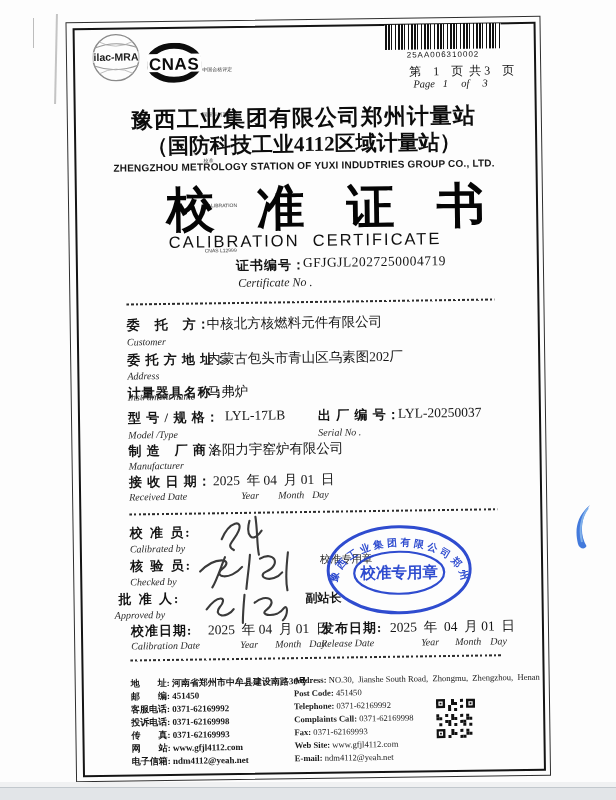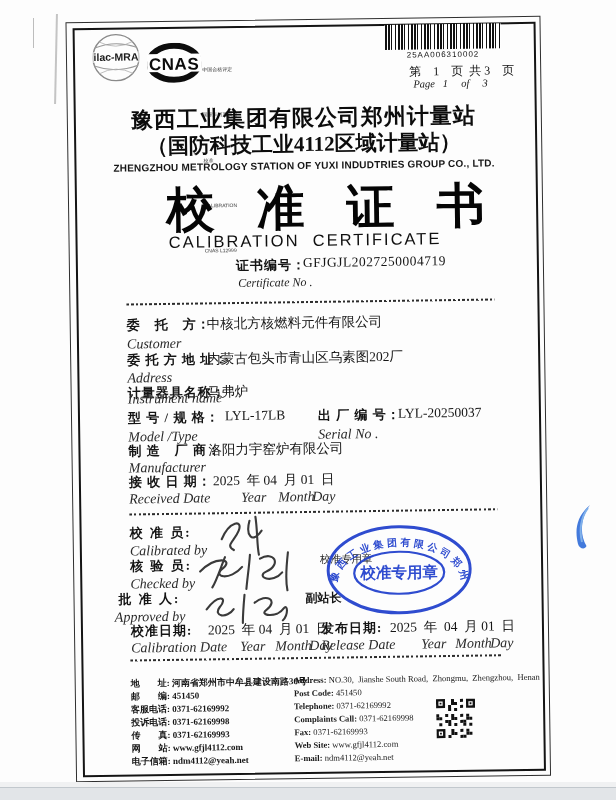--- a/index.html
+++ b/index.html
@@ -20,21 +20,21 @@
   .center{left:79px;width:457px;text-align:center;}
   .title-cn{top:103px;font-size:22px;font-weight:800;letter-spacing:1px;color:#0c0c0c;}
   .subtitle-cn{top:130px;font-size:21px;font-weight:800;color:#0c0c0c;}
   .title-en{top:160px;font-size:10px;font-weight:700;letter-spacing:.2px;color:#161616;}
   .cert-cn{top:176px;font-size:48px;font-weight:900;letter-spacing:42px;padding-left:42px;color:#050505;}
   .cert-en{top:231px;font-size:16.5px;letter-spacing:2px;color:#101010;font-family:"Liberation Sans",sans-serif;}
   .dashline{position:absolute;height:2px;
         background-image:repeating-linear-gradient(90deg,#2b2b2b 0 2.5px,transparent 2.5px 4.6px);}
   .lbl{font-size:13px;font-weight:700;letter-spacing:1px;color:#141414;}
   .val{font-size:13.5px;color:#161616;}
-  .sub{font-size:14px;font-style:italic;color:#2a2a2a;}
+  .sub{font-size:10px;font-style:italic;color:#2a2a2a;}
   .ftcn{font-size:9px;font-weight:700;color:#141414;}
   .ften{font-size:8.6px;color:#1a1a1a;}
   .barcode{position:absolute;left:390px;top:26px;width:116px;height:25px;
         background:repeating-linear-gradient(90deg,#111 0 2px,#fff 2px 3px,#111 3px 5px,#fff 5px 6px,#111 6px 7px,#fff 7px 10px,#111 10px 11px,#fff 11px 13px);}
   .band-low{position:absolute;left:0;top:782px;width:616px;height:5px;background:#f0f1f2;}
   .band{position:absolute;left:0;top:787px;width:616px;height:13px;background:#e2e5e8;border-top:1px solid #c2c8cd;}
   .edge-line{position:absolute;left:55px;top:14px;width:1.5px;height:90px;background:#c4c4c4;transform:rotate(1.2deg);}
   .edge-line2{position:absolute;left:33px;top:18px;width:1px;height:30px;background:#bdbdbd;}
   .acc-block div{font-size:5px;line-height:1.85;color:#3a3a3a;font-family:"Liberation Sans",sans-serif;}
 </style>

